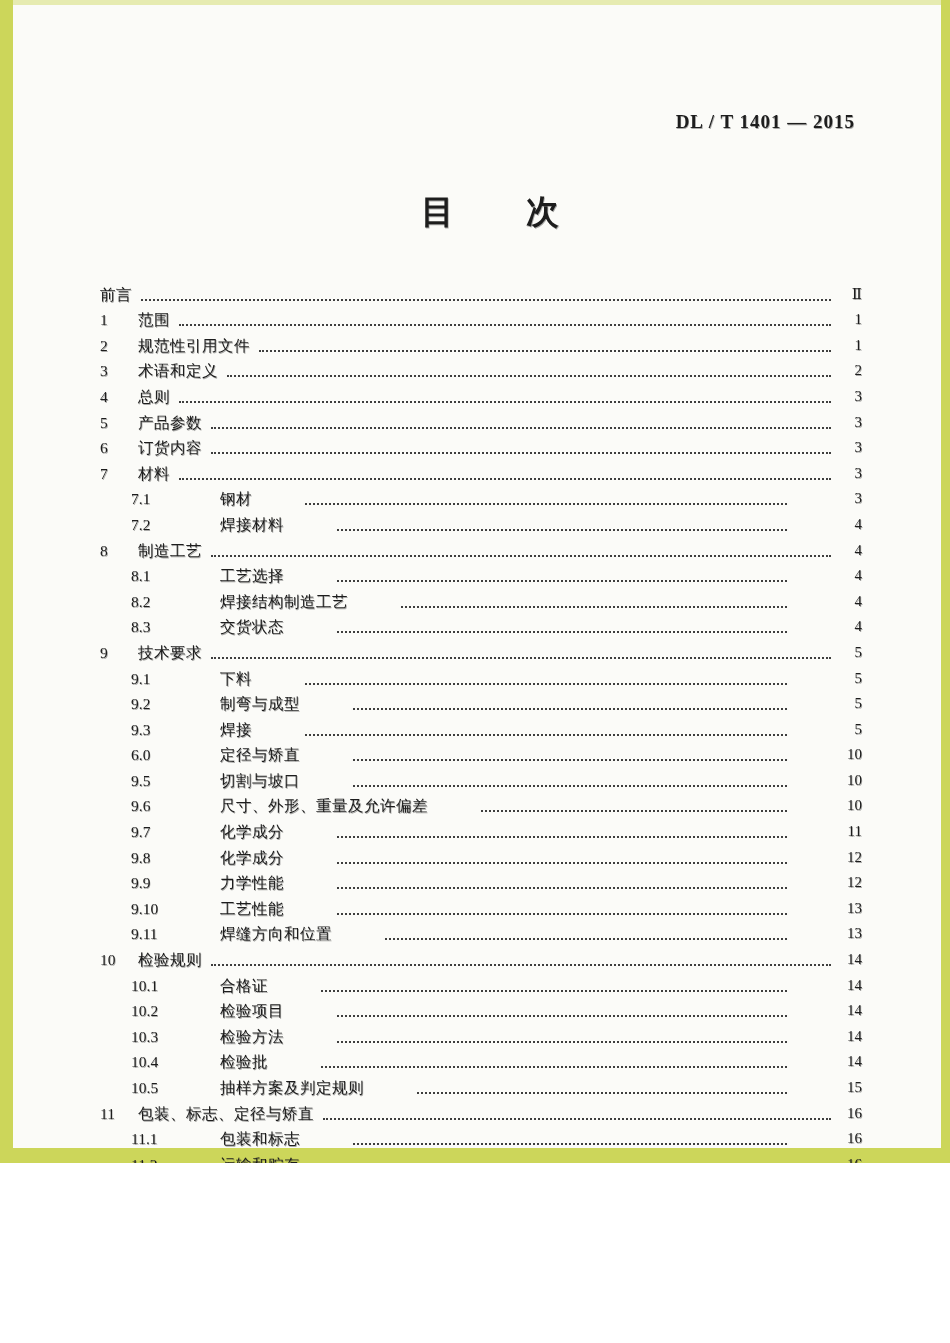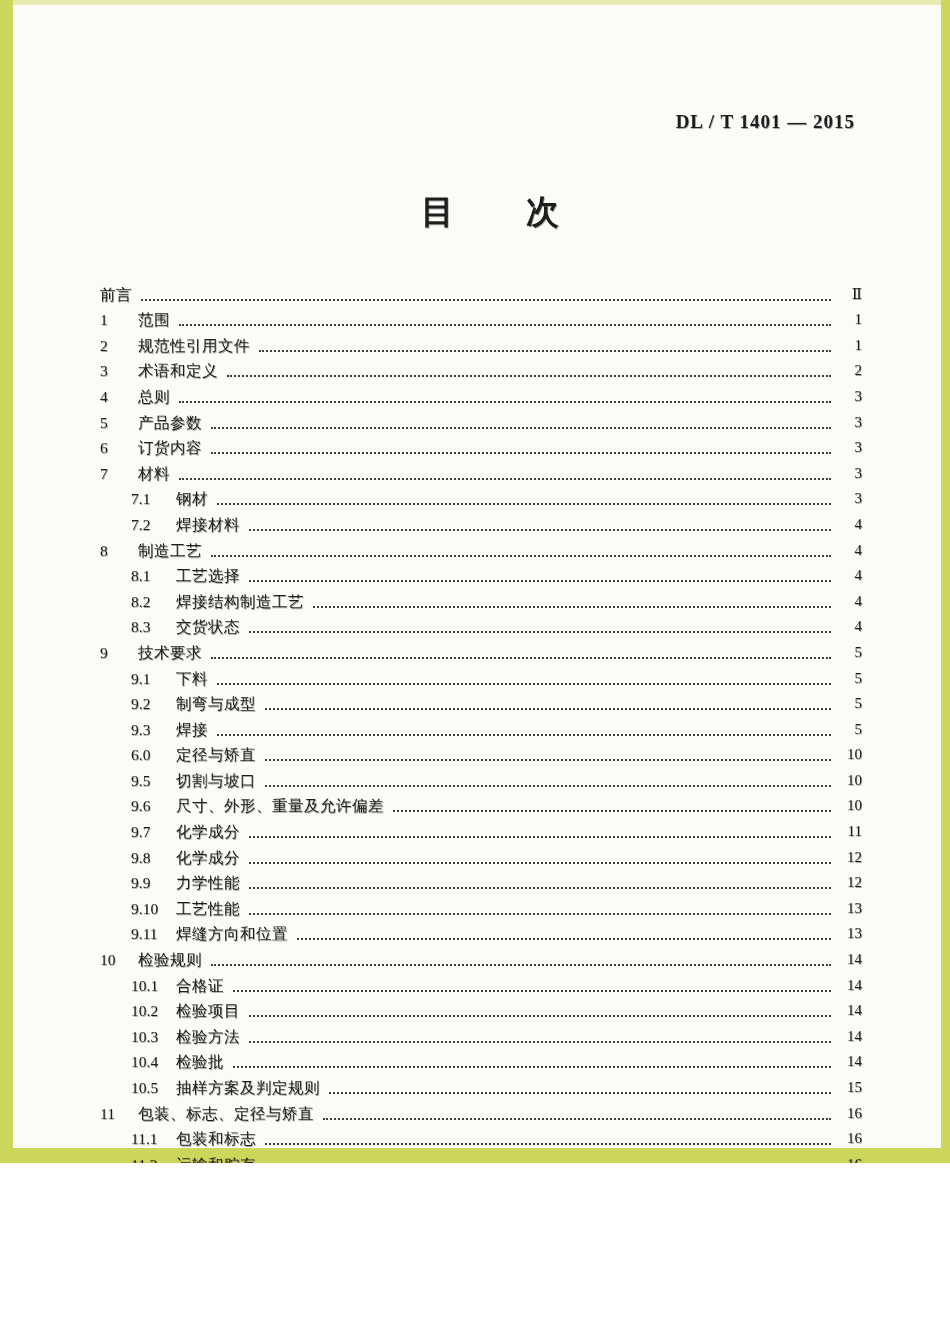--- a/index.html
+++ b/index.html
@@ -26,21 +26,21 @@
   }
   .doc-title{
     position:absolute;top:190px;left:16px;width:100%;
     text-align:center;font-size:33px;font-weight:bold;letter-spacing:2px;
     white-space:pre;
   }
   .toc{position:absolute;left:100px;right:88px;top:279px;}
   .toc-row{display:flex;align-items:flex-end;height:25.6px;font-size:15.5px;line-height:21px;}
   .toc-row .toc-num{flex:none;white-space:nowrap;}
   .lvl0 .toc-num{width:38px;}
-  .lvl1{padding-left:31px;}
+  .lvl1{padding-left:31px;gap:44px;}
   .lvl1 .toc-num{width:45px;}
   .toc-title{flex:none;white-space:nowrap;letter-spacing:.5px;}
   .toc-leader{flex:1 1 auto;margin:0 7px 4px 9px;border-bottom:2.2px dotted #3e3e3e;min-width:12px;}
   .toc-page{flex:none;min-width:24px;text-align:right;font-size:15px;white-space:nowrap;}
   .footer-num{position:absolute;top:1240px;left:832px;font-size:17px;}
 </style>
 </head>
 <body>
 
 <div class="page" style="background: rgb(251, 251, 248); color: rgb(29, 29, 29);">

